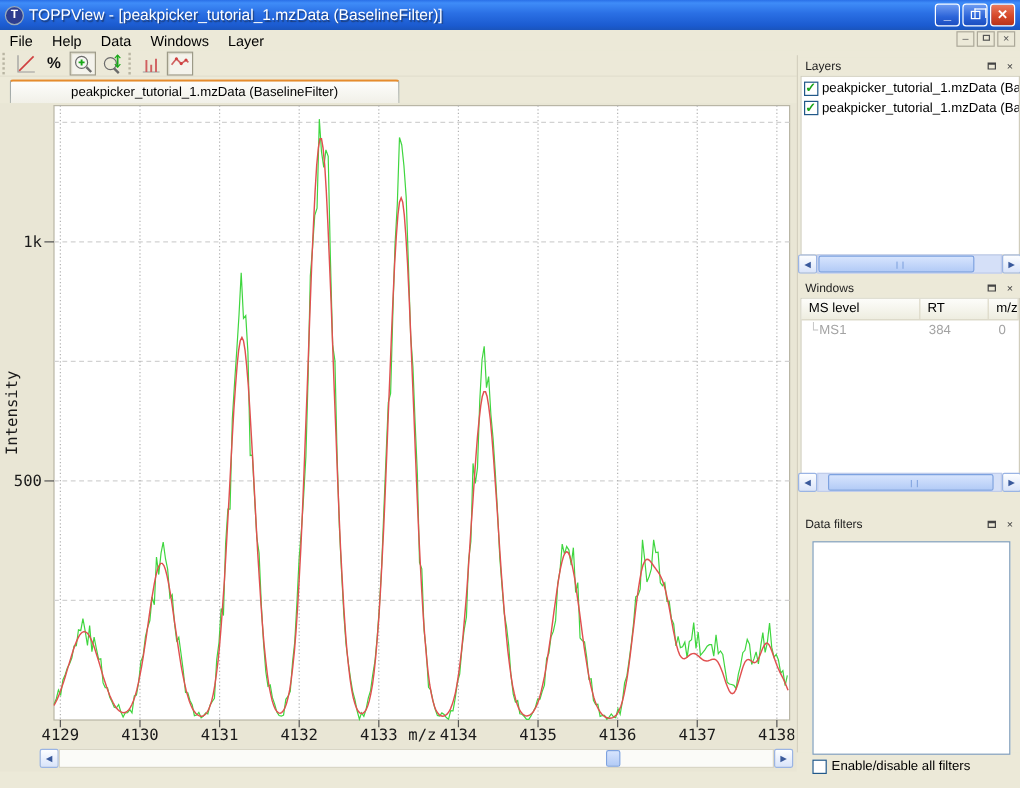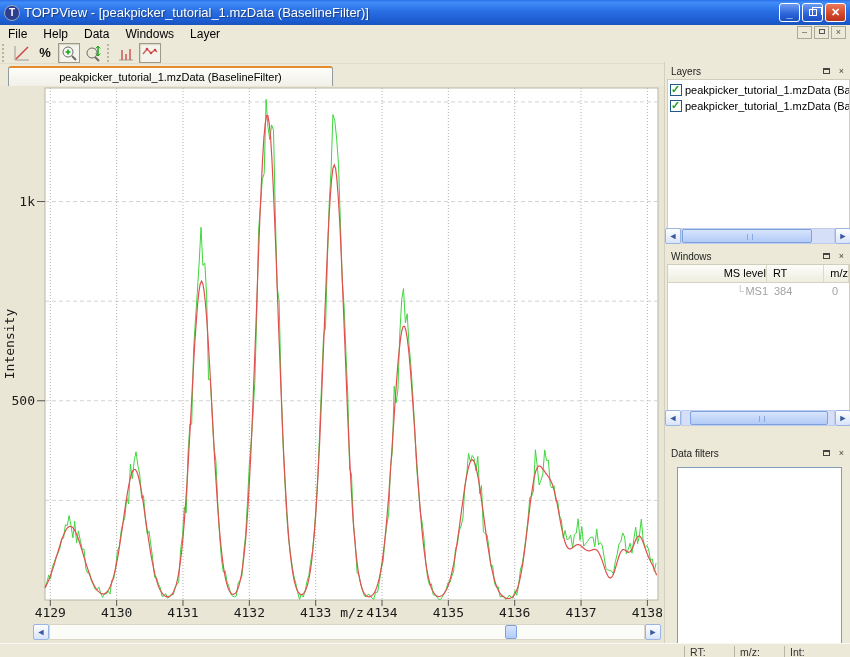--- a/index.html
+++ b/index.html
@@ -63,21 +63,21 @@
     display:flex; align-items:center; justify-content:center; }
   .sc-track { position:relative; flex:1; height:16px; }
   .sc-track.white { background:#fbfbf8; border:1px solid #d9d6c6; }
   .sc-track.blue  { background:#d5e0f8; border:1px solid #c0ccea; }
   .sc-thumb { position:absolute; top:0px; height:14px; border:1px solid #7da2e0; border-radius:2px;
     background:linear-gradient(180deg,#d7e4fd,#b3cbf6); }
   .sc-grip { position:absolute; top:4px; left:50%; width:6px; height:6px;
     border-left:1px solid #89a9e2; border-right:1px solid #89a9e2; }
 
   
-  #right-panel { position:absolute; left:664px; top:62px; width:186px; height:581px;
+  #right-panel { position:absolute; left:664px; top:46px; width:186px; height:581px;
     background:#ece9d8; border-left:1px solid #d4d0bf; }
   .dock-header { position:relative; height:15px; padding:2px 4px 0 6px; font-size:10px;
     color:#222; background:#ece9d8; }
   .dock-btns { position:absolute; right:3px; top:2px; display:flex; gap:4px; }
   .dock-btn { width:11px; height:11px; font-size:9px; line-height:10px; text-align:center;
     color:#444; }
   .float-glyph { display:inline-block; width:7px; height:6px; border:1px solid #444;
     border-top-width:2px; }
   .white-list { background:#fff; border:1px solid #d0cdbc; overflow:hidden; }
   .layer-item { display:flex; align-items:center; height:16px; padding-left:2px;
@@ -87,21 +87,21 @@
   .cb.checked::after { content:"✓"; position:absolute; left:0px; top:-2px; color:#1ca51c;
     font-size:11px; font-weight:bold; }
 
   
   #spectra-table { background:#fff; border:1px solid #d0cdbc; font-size:11px; }
   .sp-header { display:flex; height:18px; background:linear-gradient(180deg,#fdfdfa,#eeede0);
     border-bottom:1px solid #d5d2bf; color:#000; }
   .sp-header > div { padding:2px 0 0 6px; border-right:1px solid #ddd9c8; }
   .sp-row { display:flex; height:17px; color:#a3a3a3; }
   .sp-row > div { padding:2px 0 0 6px; }
-  .colA { width:100px;text-align:right; } .colB { width:58px; } .colC { flex:1; }
+  .colA { width:100px; } .colB { width:58px; } .colC { flex:1; }
   .tree-glyph { color:#c4c4c4; margin-right:1px; }
 
   
   #filter-box { background:#fff; border:1px solid #7f9db9; }
   #filter-enable-row { display:flex; align-items:center; margin:4px 0 0 12px; font-size:11px; }
 
   
   #statusbar { position:absolute; left:0; top:643px; width:850px; height:14px; background:#ece9d8;
     border-top:1px solid #f8f7f1; font-size:10.5px; color:#333; }
   .status-field { position:absolute; top:2px; border-left:1px solid #b8b5a4; padding-left:5px;
@@ -303,19 +303,14 @@
         <span class="dock-btn">×</span>
       </span>
     </div>
     <div id="filter-box" style="margin:6px 8px 0 12px; height:178px;"></div>
     <div id="filter-enable-row">
       <span class="cb" style="margin-right:4px;"></span>
       <span>Enable/disable all filters</span>
     </div>
   </div>
 
-  <div id="statusbar">
-    <span class="status-field" style="left:684px; width:48px;">RT:</span>
-    <span class="status-field" style="left:734px; width:48px;">m/z:</span>
-    <span class="status-field" style="left:784px; width:60px;">Int:</span>
-  </div>
 
 </div>
 
 </body></html>

